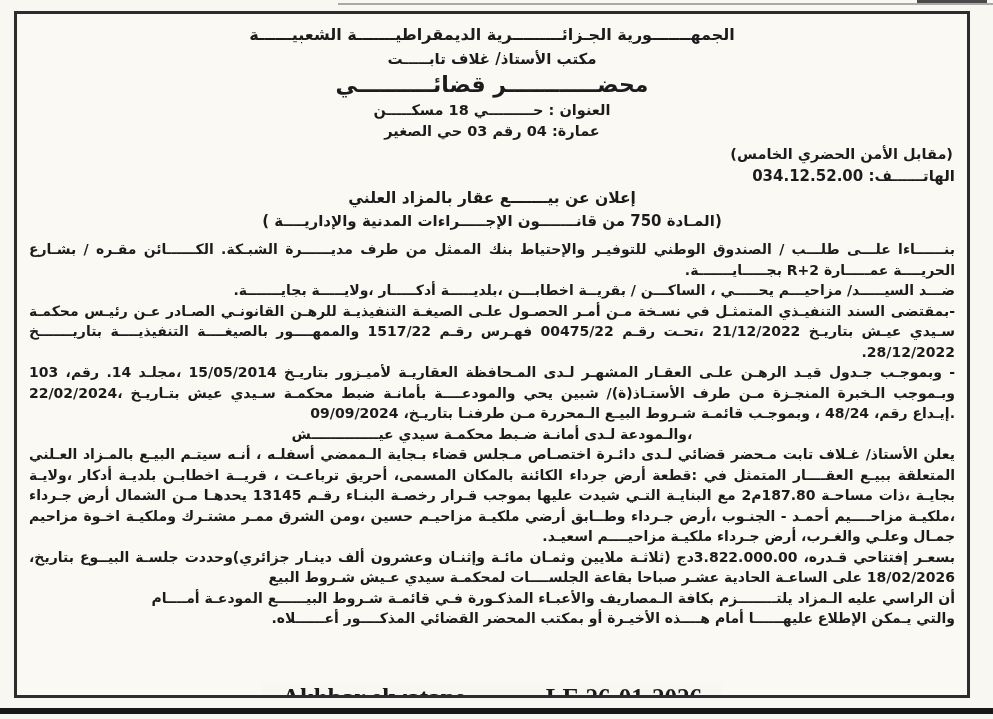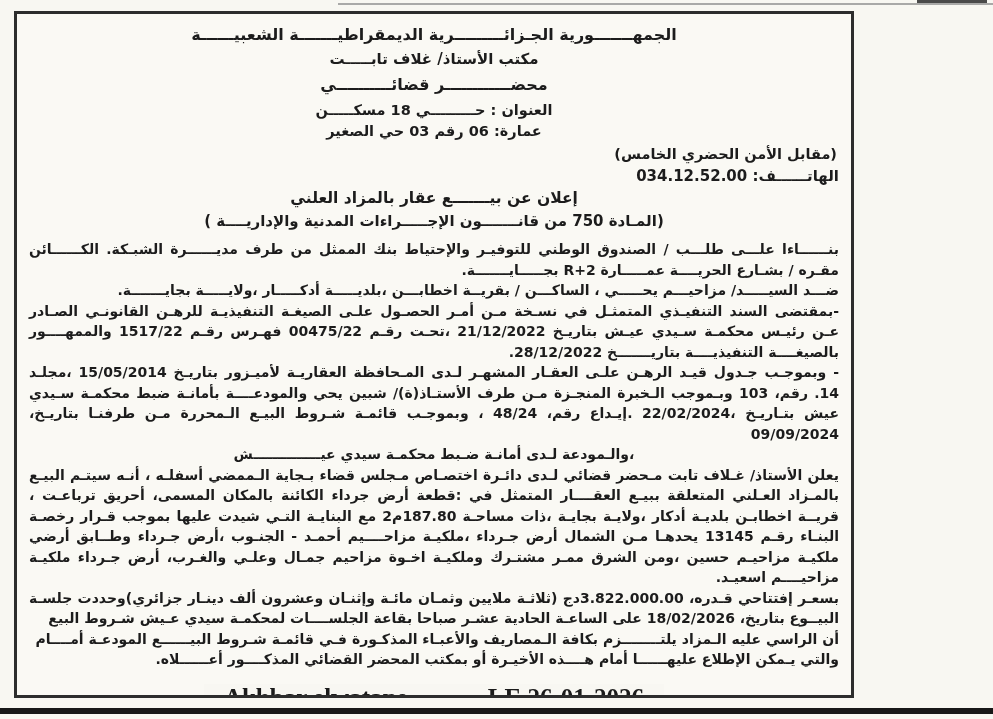--- a/index.html
+++ b/index.html
@@ -22,31 +22,31 @@
   }
   .artifact-corner {
     position: absolute;
     top: 0; right: 6px;
     width: 70px; height: 3px;
     background: #4a4a4a;
   }
   .notice-box {
     position: absolute;
     left: 14px; top: 11px;
-    width: 840px; height: 687px;
+    width: 956px; height: 687px;
     border: 3px solid #2d2d2d;
     background: #faf9f4;
     direction: rtl;
     padding: 5px 12px 4px 12px;
     overflow: hidden;
   }
   .hd { text-align: center; font-weight: bold; }
   .hd-country  { font-size: 16px;  line-height: 22px; margin-top: 5px; }
   .hd-office   { font-size: 15px;  line-height: 21px; margin-top: 3px; }
-  .hd-doctype  { font-size: 16px;  line-height: 22px; margin-top: 4px; }
+  .hd-doctype  { font-size: 22px;  line-height: 22px; margin-top: 4px; }
   .hd-addr1    { font-size: 14.5px; line-height: 20px; margin-top: 4px; }
   .hd-addr2    { font-size: 14.5px; line-height: 20px; margin-top: 1px; }
   .hd-landmark { text-align: right; font-weight: bold; font-size: 14.5px; line-height: 20px; margin: 3px 2px 0 0; }
   .hd-phone    { font-size: 15px;  line-height: 20px; margin-top: 2px; text-align: right; }
   .hd-title    { font-size: 15.5px; line-height: 21px; margin-top: 2px; }
   .hd-legal    { font-size: 15px;  line-height: 21px; margin: 2px 0 7px 0; }
   .body-text p {
     margin: 0;
     font-weight: bold;
     font-size: 14px;
@@ -96,21 +96,21 @@
 
   <div class="artifact-corner"></div>
   <div class="artifact-top"></div>
 
   <div class="notice-box">
 
     <div class="hd hd-country">الجمهـــــــورية الجـزائـــــــــرية الديمقراطيـــــــة الشعبيــــــة</div>
     <div class="hd hd-office">مكتب الأستاذ/ غلاف تابـــــت</div>
     <div class="hd hd-doctype">محضــــــــــــر قضائــــــــــي</div>
     <div class="hd hd-addr1">العنوان : حـــــــــي 18 مسكـــــن</div>
-    <div class="hd hd-addr2">عمارة: 06 رقم 03 حي الصغير</div>
+    <div class="hd hd-addr2">عمارة: 04 رقم 03 حي الصغير</div>
     <div class="hd-landmark">(مقابل الأمن الحضري الخامس)</div>
     <div class="hd hd-phone">الهاتــــــف: 034.12.52.00</div>
     <div class="hd hd-title">إعلان عن بيـــــــع عقار بالمزاد العلني</div>
     <div class="hd hd-legal">(المـادة 750 من قانـــــــون الإجـــــراءات المدنية والإداريــــة )</div>
 
     <div class="body-text">
       <p>بنــــــاءا علـــى طلـــب / الصندوق الوطني للتوفيـر والإحتياط بنك الممثل من طرف مديــــــرة الشبـكة. الكــــــائن مقـره / بشـارع الحريــــة عمـــــارة R+2 بجـــــايـــــــة.</p>
       <p>ضـــد السيـــــد/ مزاحيـــم يحـــــي ، الساكـــن / بقريــة اخطابـــن ،بلديـــــة أدكـــــار ،ولايـــــة بجايـــــــة.</p>
       <p>-بمقتضى السند التنفيـذي المتمثـل في نسـخة مـن أمـر الحصـول علـى الصيغـة التنفيذيـة للرهـن القانونـي الصـادر عـن رئيـس محكمـة سـيدي عيـش بتاريـخ 21/12/2022 ،تحـت رقـم 00475/22 فهـرس رقـم 1517/22 والممهــــور بالصيغــــة التنفيذيــــة بتاريـــــــخ 28/12/2022.</p>
       <p>- وبموجـب جـدول قيـد الرهـن علـى العقـار المشهـر لـدى المـحافظة العقاريـة لأميـزور بتاريـخ 15/05/2014 ،مجلـد 14. رقم، 103 وبـموجب الـخبرة المنجـزة مـن طرف الأستـاذ(ة)/ شبين يحي والمودعــــة بأمانـة ضبط محكمـة سـيدي عيش بتـاريـخ ،22/02/2024 .إيـداع رقم، 48/24 ، وبموجـب قائمـة شـروط البيـع الـمحررة مـن طرفنـا بتاريـخ، 09/09/2024</p>

